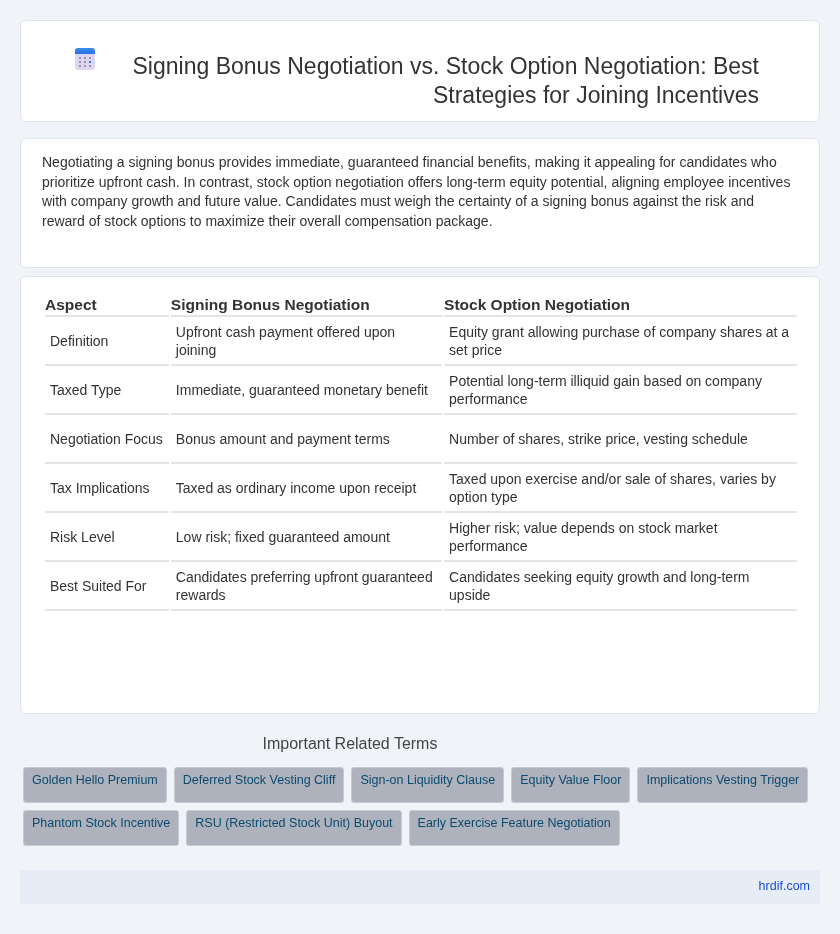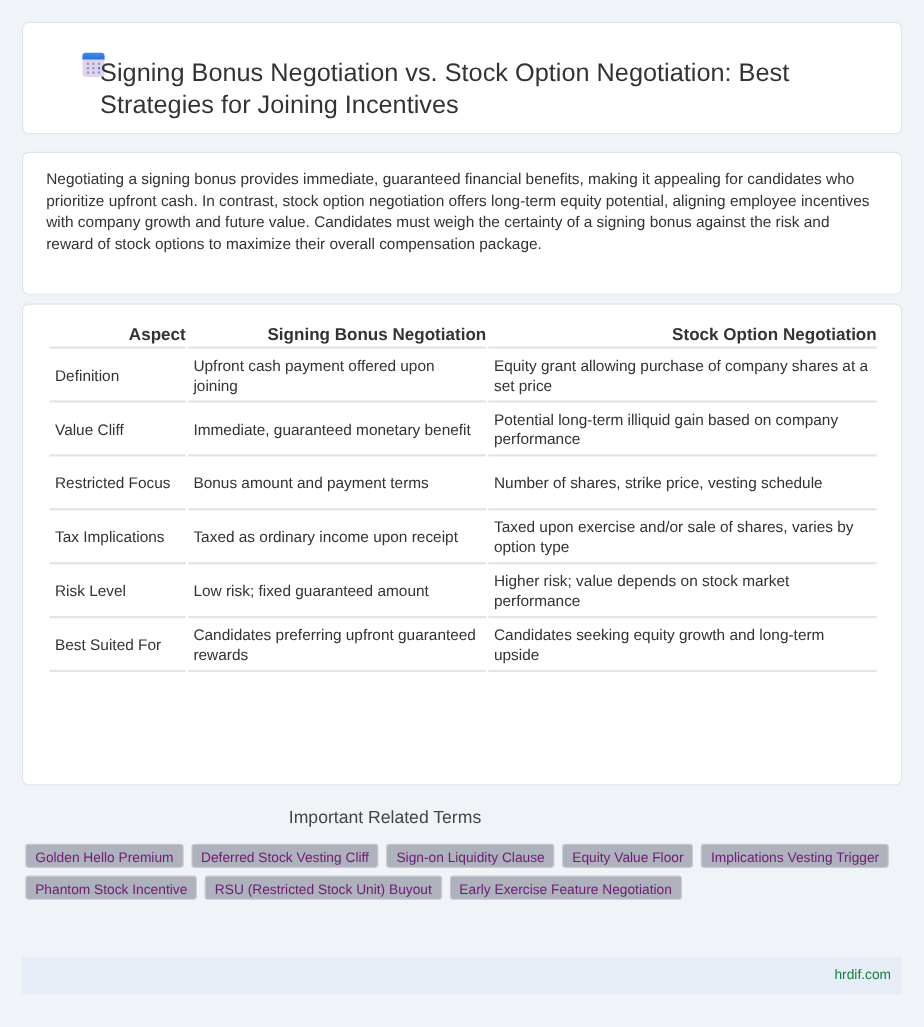--- a/index.html
+++ b/index.html
@@ -23,34 +23,34 @@
     position: absolute; left: 0; right: 0; top: 0; bottom: 0;
     display: flex; align-items: center; justify-content: center;
     padding: 0 40px;
   }
   .title-icon {
     position: absolute; left: 53px; top: 26px;
     width: 22px; height: 24px;
   }
   .page-title {
     font-size: 23px; line-height: 29px; font-weight: normal;
-    text-align: left; color: #333; padding-left: 30px; padding-right: 20px; margin-top: 20px;
+    text-align: right; color: #333; padding-left: 30px; padding-right: 20px; margin-top: 20px;
   }
   .intro-card { top: 138px; height: 130px; }
   .intro-text {
     position: absolute; left: 21px; top: 14px; right: 20px;
     font-size: 14px; line-height: 19.5px; color: #333;
   }
   .table-card { top: 276px; height: 438px; }
   table {
     position: absolute; left: 22px; top: 18px;
     width: 756px; border-collapse: separate; border-spacing: 2px 0;
   }
   th {
-    font-size: 15.5px; font-weight: bold; text-align: right; color: #333;
+    font-size: 15.5px; font-weight: bold; text-align: left; color: #333;
     height: 22px; border-bottom: 2px solid #e2e4e8; padding-bottom: 0;
   }
   td {
     font-size: 14px; line-height: 18px; color: #333;
     padding: 4px 5px; vertical-align: middle;
     border-bottom: 2px solid #e2e4e8;
   }
   tr.h2 td { height: 49px; }
   tr.h1 td { height: 31px; }
   col.c1 { width: 124px; }
@@ -58,30 +58,30 @@
   col.c3 { width: 354px; }
   .related-title {
     position: absolute; top: 735px; left: 0; width: 700px;
     text-align: center; font-size: 16px; color: #444;
   }
   .tags {
     position: absolute; left: 23px; top: 767px; width: 790px;
     display: flex; flex-wrap: wrap; gap: 7px 7px;
   }
   .tag {
-    background: #aeb2bc; color: #701a75; font-size: 12.5px;
-    height: 22px; line-height: 25px; padding: 0 8px;
+    background: #aeb2bc; color: #0c4a6e; font-size: 12.5px;
+    height: 36px; line-height: 25px; padding: 0 8px;
     border-radius: 3px; border: 1px solid #c6cad1; text-align: right;
   }
   .footer {
     position: absolute; left: 20px; top: 870px; width: 800px; height: 34px;
     background: #e6edf7;
   }
   .footer-text {
-    position: absolute; right: 10px; top: 9px; font-size: 12.5px; color: #15803d;
+    position: absolute; right: 10px; top: 9px; font-size: 12.5px; color: #1d4ed8;
   }
 </style>
 </head>
 <body>
 
 <div class="card header-card">
   <svg class="title-icon" viewBox="0 0 22 24">
     <defs>
       <linearGradient id="g" x1="0" y1="0" x2="0" y2="1">
         <stop offset="0" stop-color="#3d8cf0"></stop>
@@ -125,26 +125,26 @@
         <th>Stock Option Negotiation</th>
       </tr>
     </thead>
     <tbody>
       <tr class="h2">
         <td>Definition</td>
         <td>Upfront cash payment offered upon joining</td>
         <td>Equity grant allowing purchase of company shares at a set price</td>
       </tr>
       <tr class="h2">
-        <td>Value Cliff</td>
+        <td>Taxed Type</td>
         <td>Immediate, guaranteed monetary benefit</td>
         <td>Potential long-term illiquid gain based on company performance</td>
       </tr>
       <tr class="h2">
-        <td>Restricted Focus</td>
+        <td>Negotiation Focus</td>
         <td>Bonus amount and payment terms</td>
         <td>Number of shares, strike price, vesting schedule</td>
       </tr>
       <tr class="h2">
         <td>Tax Implications</td>
         <td>Taxed as ordinary income upon receipt</td>
         <td>Taxed upon exercise and/or sale of shares, varies by option type</td>
       </tr>
       <tr class="h2">
         <td>Risk Level</td>

